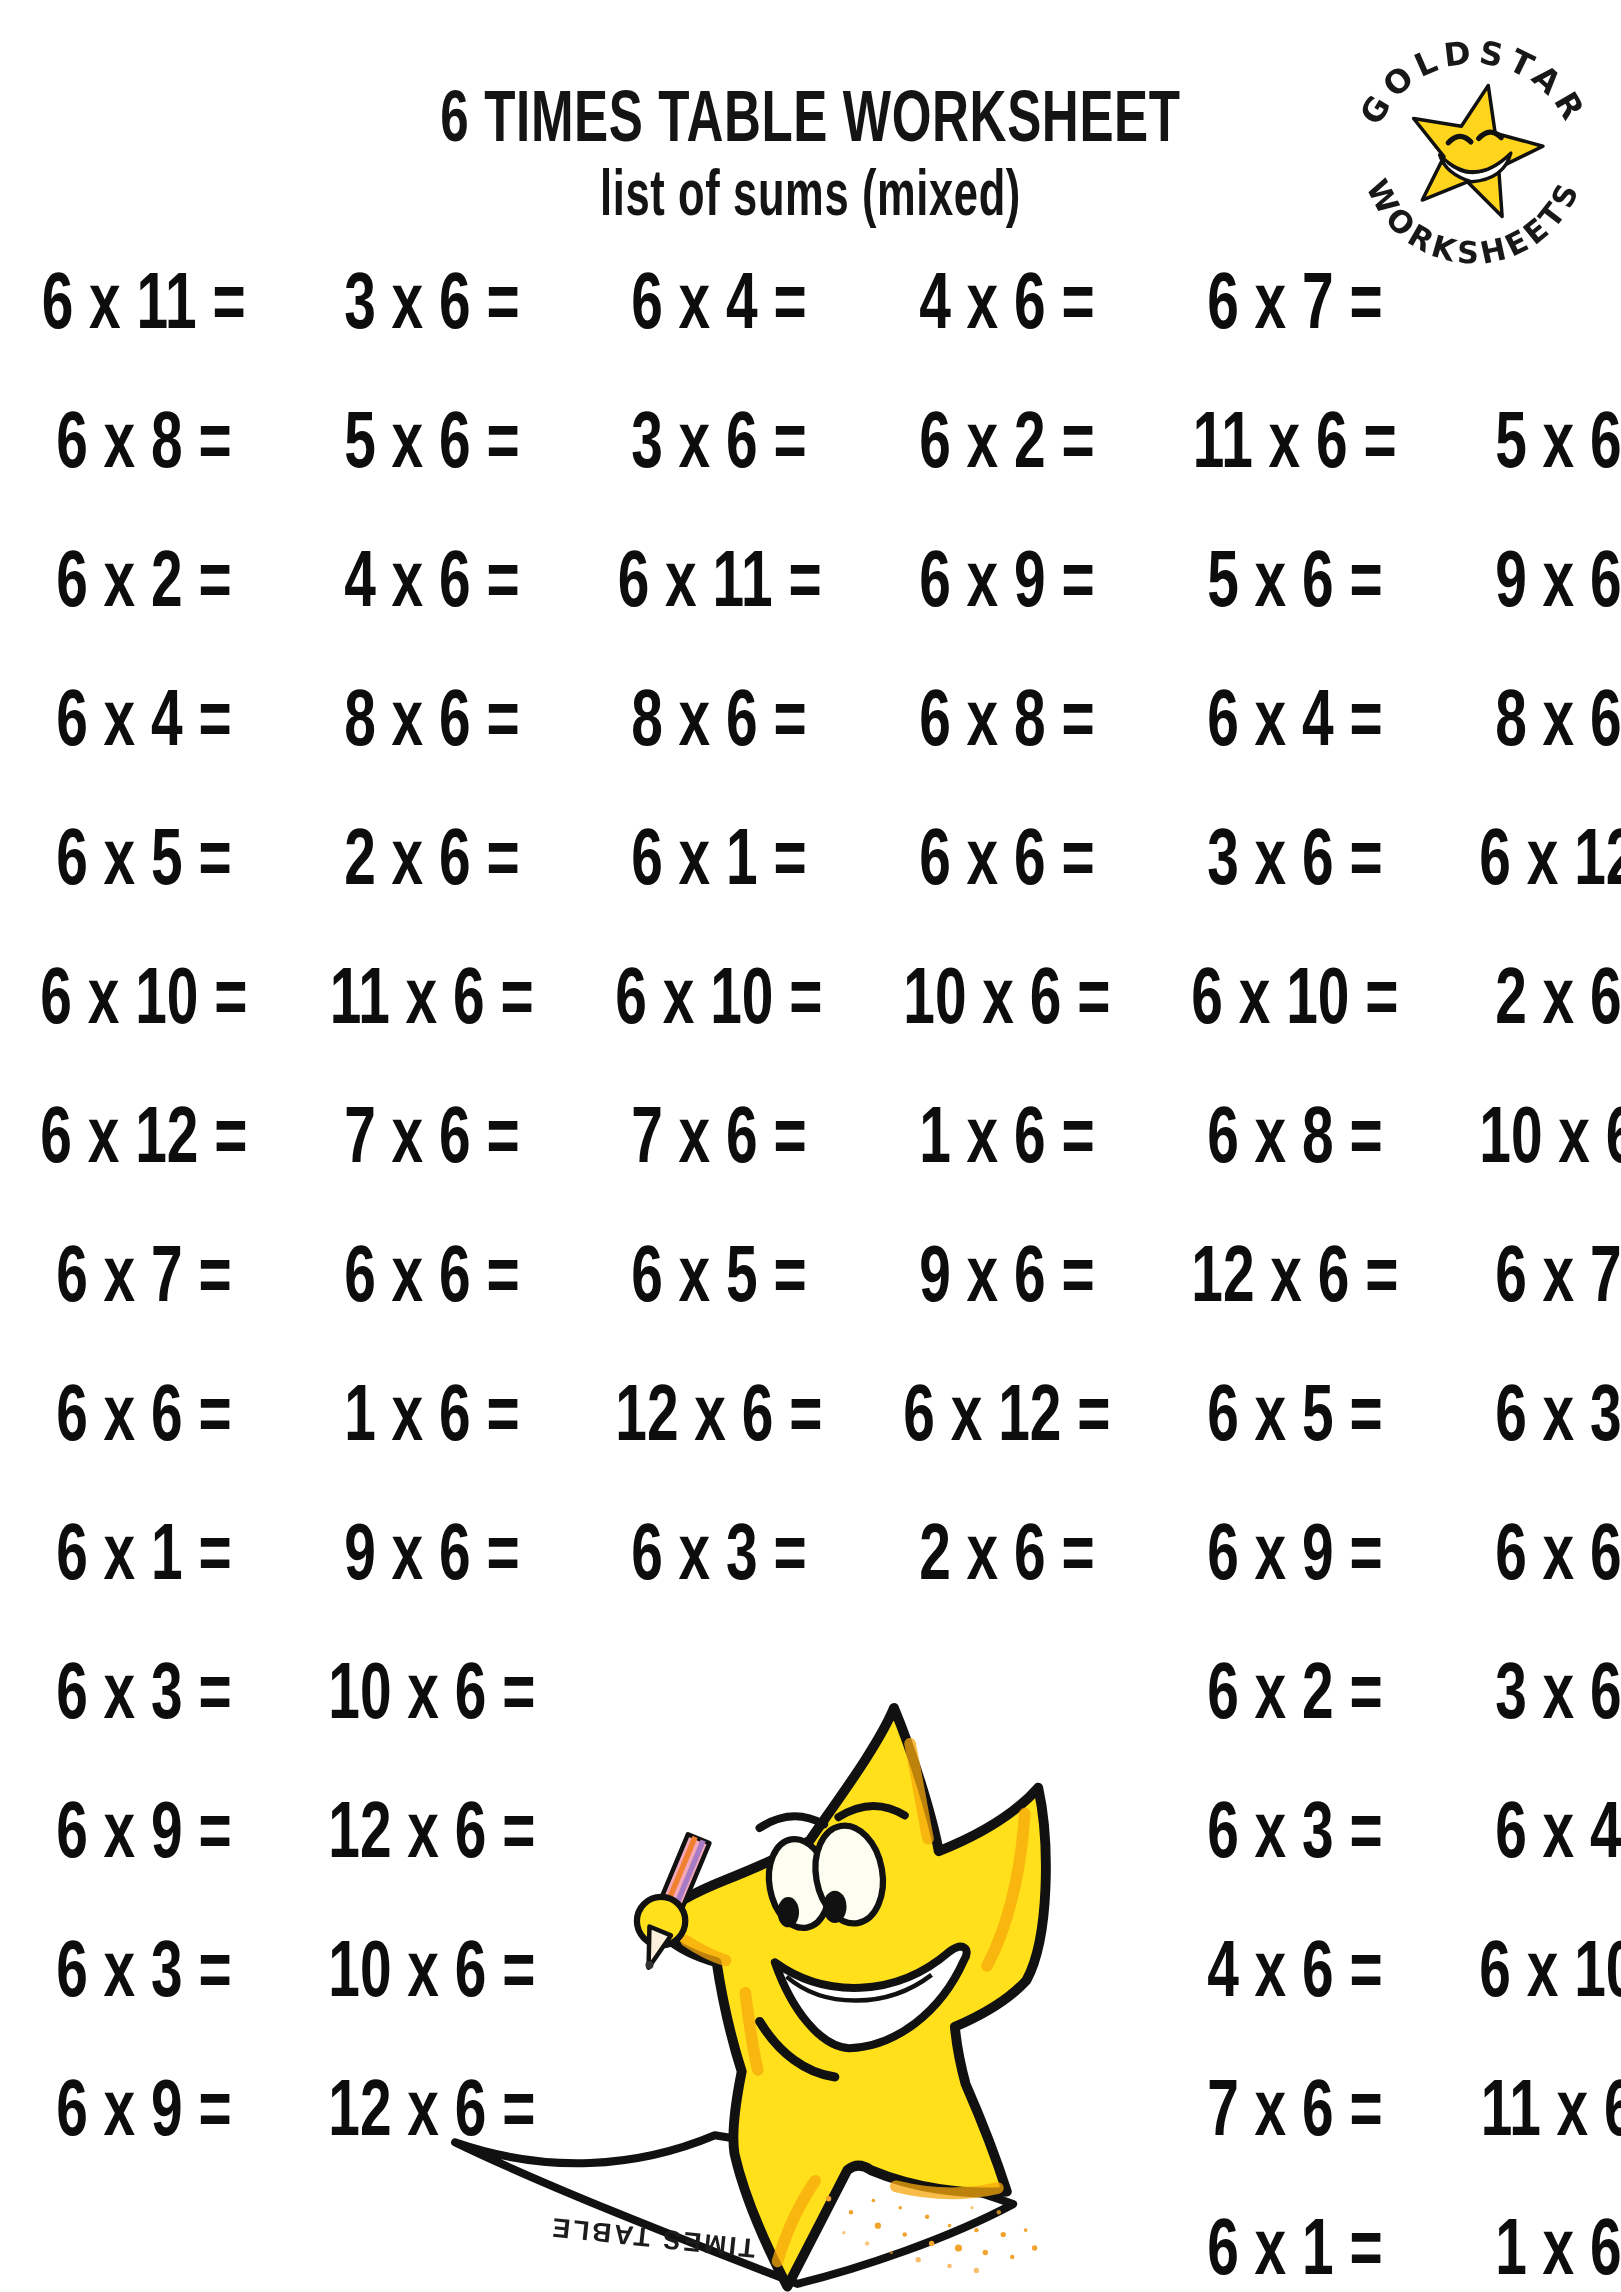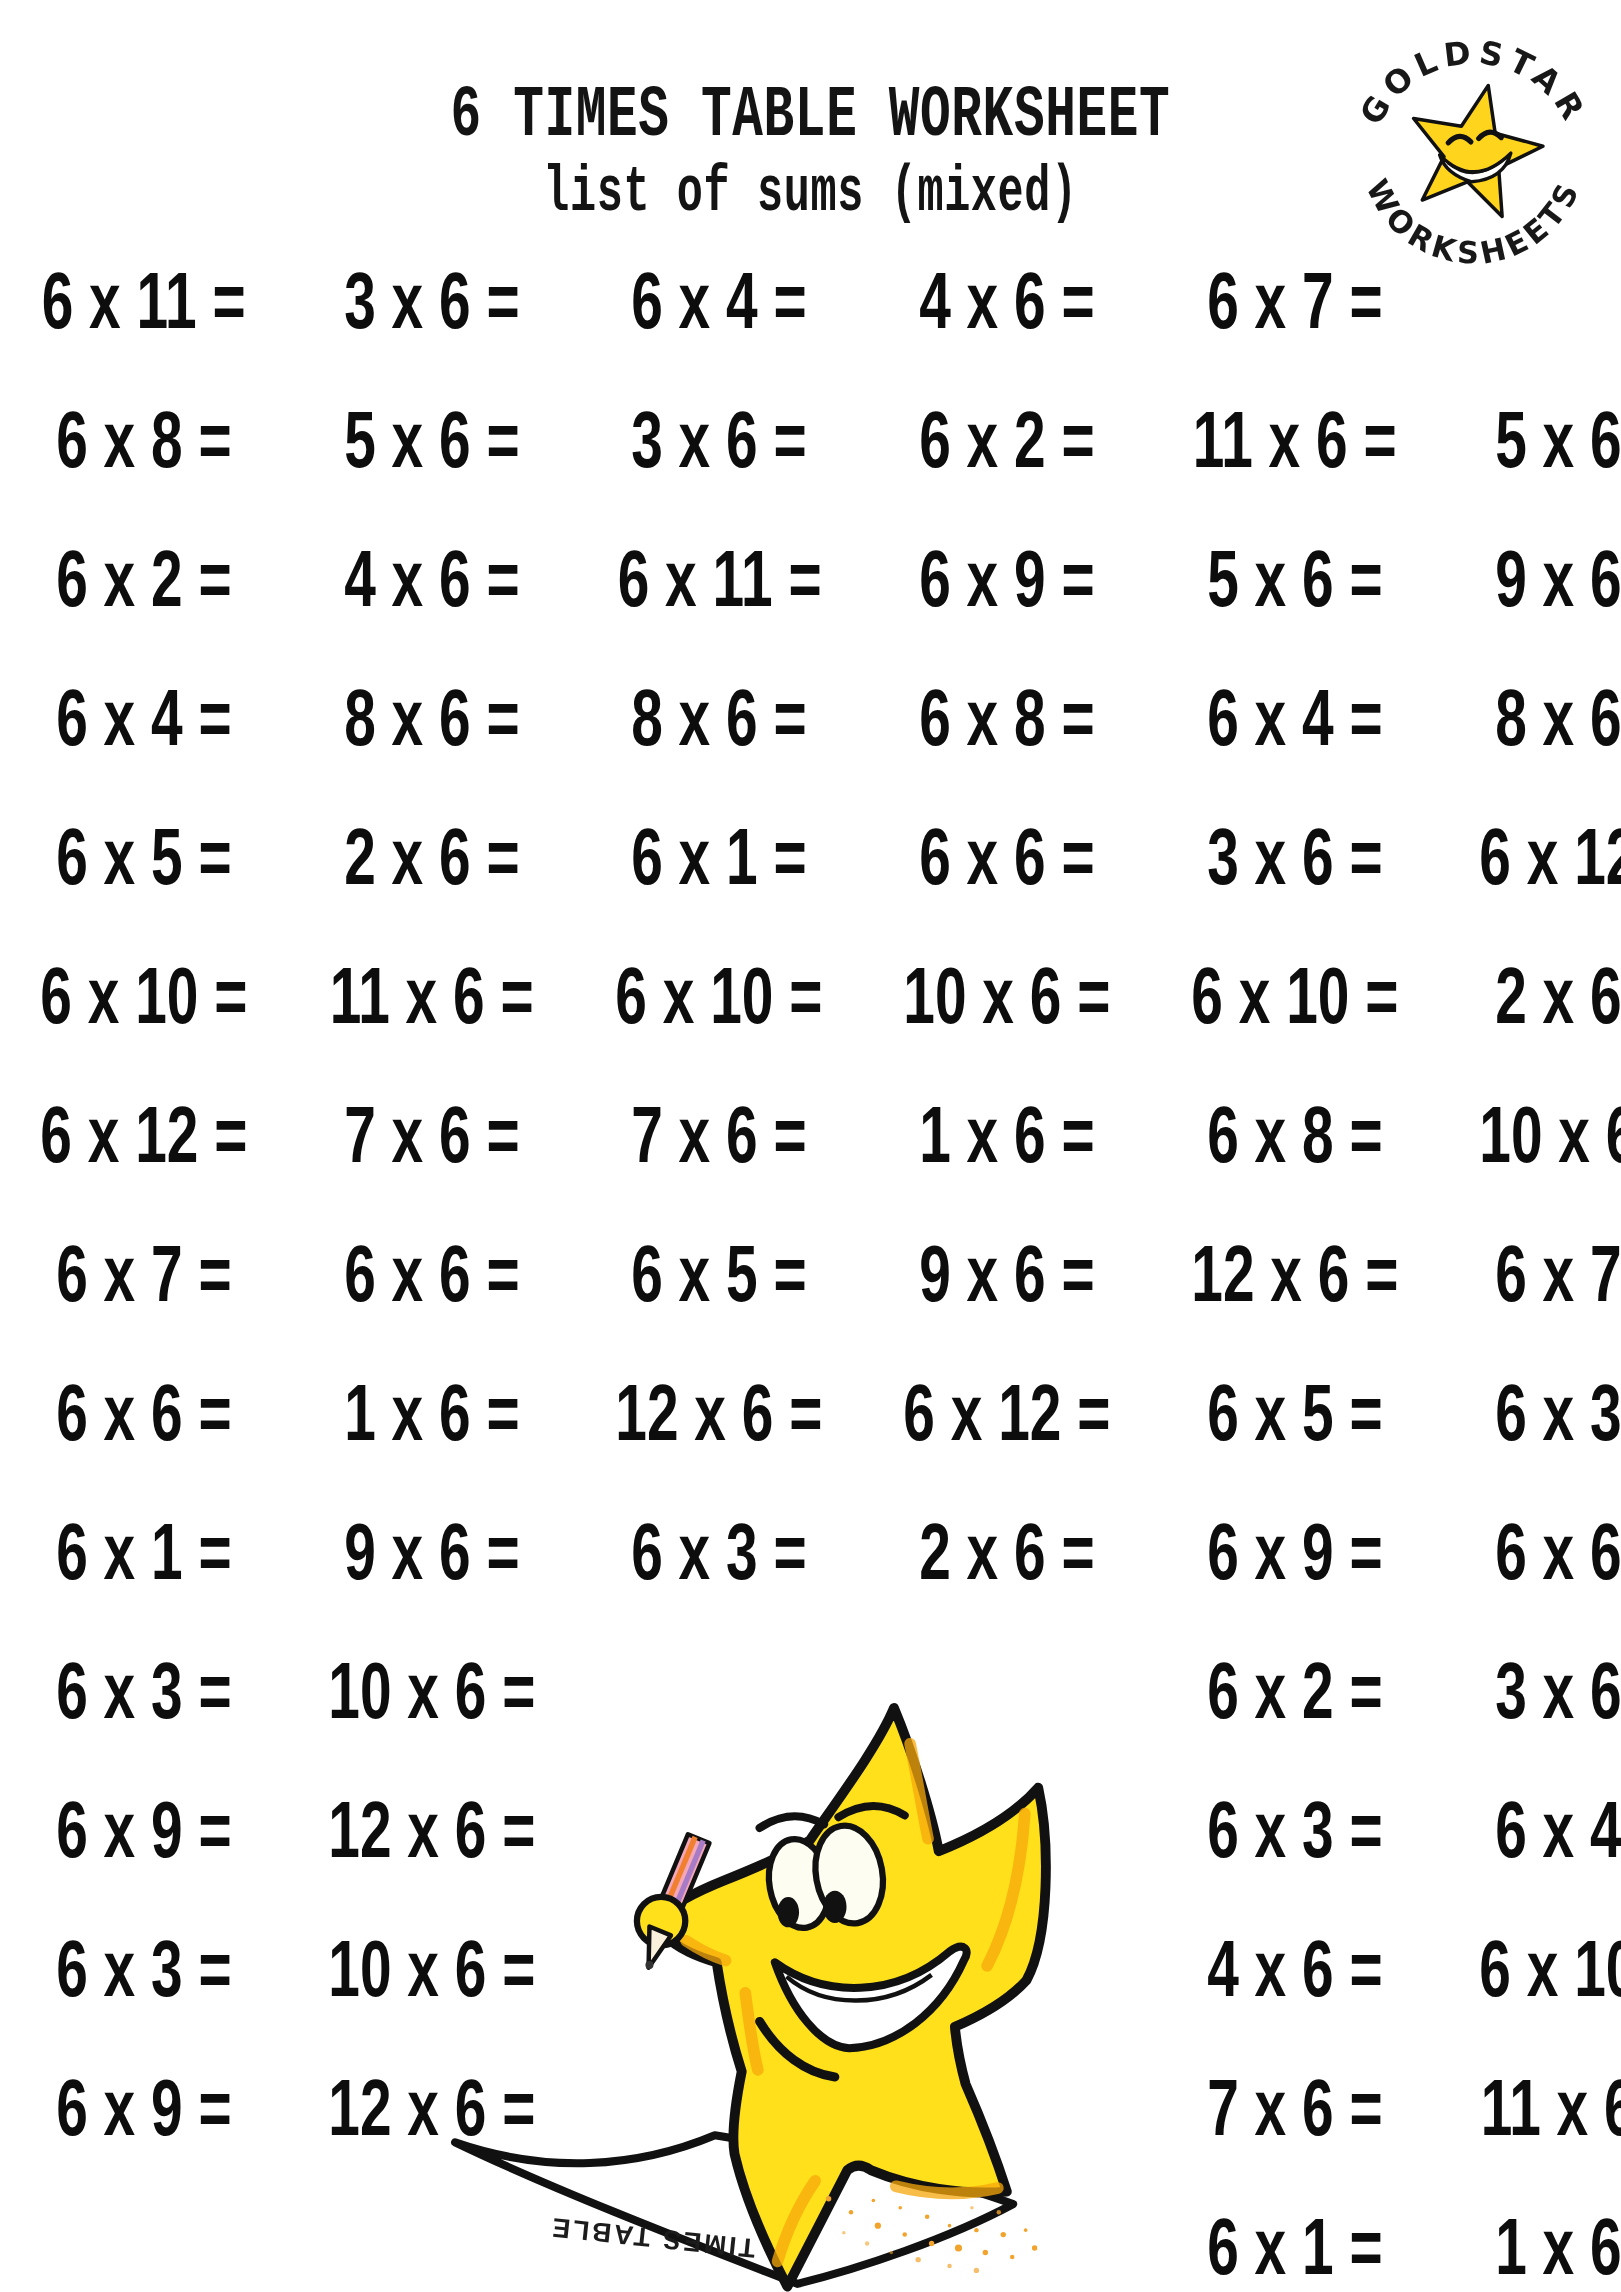--- a/index.html
+++ b/index.html
@@ -7,21 +7,21 @@
     position:relative;
     width:1621px;height:2293px;
     background:#ffffff;
     overflow:hidden;
     font-family:"Liberation Sans",sans-serif;
     color:#111;
   }
   
   .title-block{
     position:absolute;top:79px;left:0;width:100%;
-    text-align:center;line-height:1;font-family:Liberation Mono, monospace;
+    text-align:center;line-height:1;
   }
   .title-block h1{
     margin:0;font-size:73px;font-weight:700;letter-spacing:0.9px;
     transform:scaleX(.70);transform-origin:center;
     white-space:nowrap;color:#141414;
   }
   .title-block h2{
     margin:9px 0 0 0;font-size:64px;font-weight:700;letter-spacing:0.9px;
     transform:scaleX(.68);transform-origin:center;
     white-space:nowrap;color:#141414;

